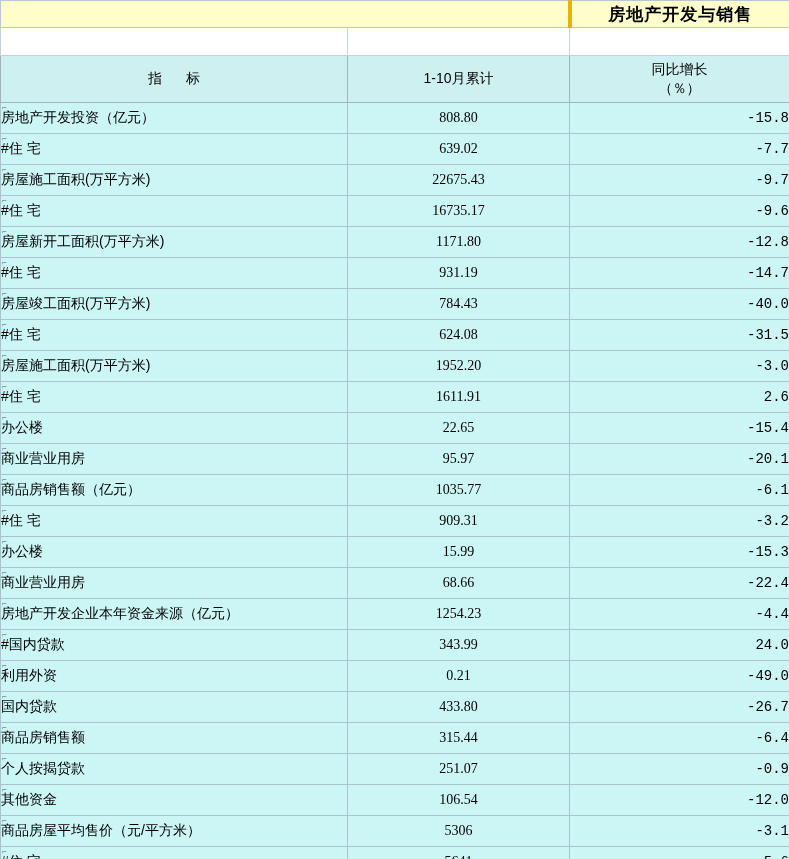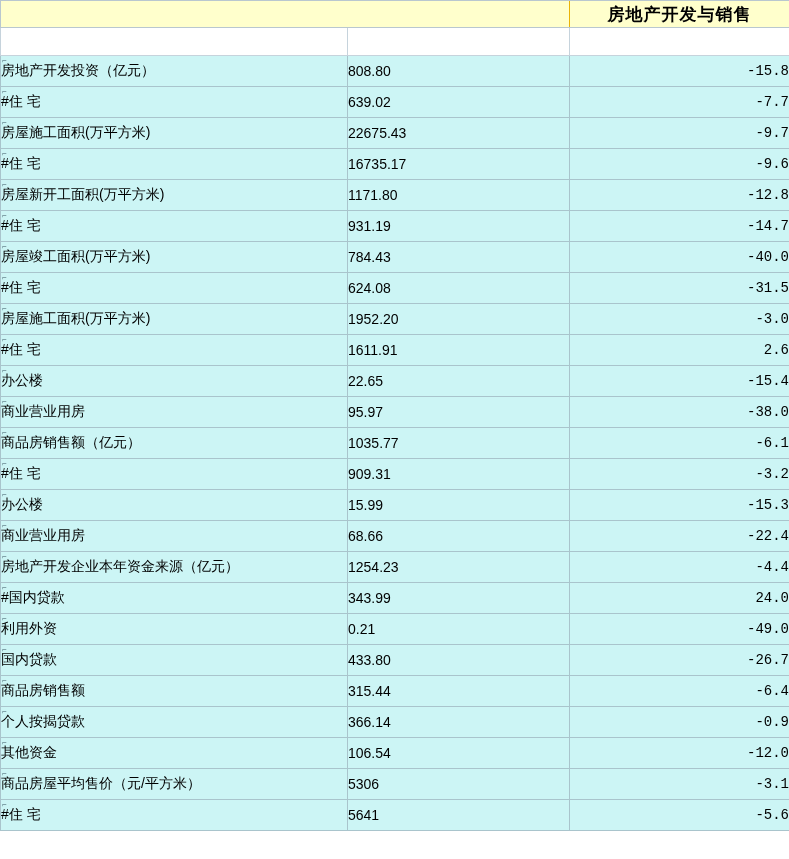--- a/index.html
+++ b/index.html
@@ -39,21 +39,21 @@
     background: #ffffcc;
     border: 1px solid #b9c7cf;
   }
   tr.title-row td.title-cell {
     background: #ffffcc;
     text-align: center;
     font-weight: bold;
     font-size: 17px;
     letter-spacing: 1px;
     color: #000000;
-    border-left: 1px solid #eab308;
+    border-left: 4px solid #eab308;
   }
   tr.title-row td.blank-left {
     background: #ffffcc;
     border-right: none;
   }
   tr.title-row td.blank-mid {
     background: #ffffcc;
     border-left: none;
     border-right: none;
   }
@@ -100,24 +100,25 @@
     left: 1px;
     top: 1px;
     font-size: 8px;
     color: #6a8a93;
     line-height: 8px;
   }
   .lvl0 { padding-left: 4px; }
   .lvl1 { padding-left: 26px; }
   .lvl2 { padding-left: 40px; }
   td.num {
-    text-align: left;
+    text-align: center;
     padding-right: 36px;
     white-space: nowrap;
     font-size: 14px;
+    font-family: Liberation Serif, serif;
   }
   td.growth {
     text-align: right;
     padding-right: 40px;
     white-space: nowrap;
     font-size: 14px;
     font-family: Liberation Mono, monospace;
   }
 </style>
 </head>
@@ -134,20 +135,30 @@
       <tr class="title-row">
         <td class="blank-left"></td>
         <td class="blank-mid"></td>
         <td class="title-cell">房地产开发与销售</td>
       </tr>
       <tr class="spacer-row">
         <td></td>
         <td></td>
         <td></td>
       </tr>
+      <tr class="head-row">
+        <td class="head-label">指          标</td>
+        <td>1-10月累计</td>
+        <td>
+          <div class="head-two-line">
+            <div>同比增长</div>
+            <div>（％）</div>
+          </div>
+        </td>
+      </tr>
 
       <tr class="data-row">
         <td class="label lvl0"><span class="tick">⌐</span><span>房地产开发投资（亿元）</span></td>
         <td class="num">808.80</td>
         <td class="growth">-15.8</td>
       </tr>
       <tr class="data-row">
         <td class="label lvl1"><span class="tick">⌐</span><span>#住 宅</span></td>
         <td class="num">639.02</td>
         <td class="growth">-7.7</td>
@@ -193,21 +204,21 @@
         <td class="growth">2.6</td>
       </tr>
       <tr class="data-row">
         <td class="label lvl2"><span class="tick">⌐</span><span>办公楼</span></td>
         <td class="num">22.65</td>
         <td class="growth">-15.4</td>
       </tr>
       <tr class="data-row">
         <td class="label lvl2"><span class="tick">⌐</span><span>商业营业用房</span></td>
         <td class="num">95.97</td>
-        <td class="growth">-38.0</td>
+        <td class="growth">-20.1</td>
       </tr>
       <tr class="data-row">
         <td class="label lvl0"><span class="tick">⌐</span><span>商品房销售额（亿元）</span></td>
         <td class="num">1035.77</td>
         <td class="growth">-6.1</td>
       </tr>
       <tr class="data-row">
         <td class="label lvl1"><span class="tick">⌐</span><span>#住 宅</span></td>
         <td class="num">909.31</td>
         <td class="growth">-3.2</td>
@@ -242,21 +253,21 @@
         <td class="num">433.80</td>
         <td class="growth">-26.7</td>
       </tr>
       <tr class="data-row">
         <td class="label lvl2"><span class="tick">⌐</span><span>商品房销售额</span></td>
         <td class="num">315.44</td>
         <td class="growth">-6.4</td>
       </tr>
       <tr class="data-row">
         <td class="label lvl2"><span class="tick">⌐</span><span>个人按揭贷款</span></td>
-        <td class="num">366.14</td>
+        <td class="num">251.07</td>
         <td class="growth">-0.9</td>
       </tr>
       <tr class="data-row">
         <td class="label lvl2"><span class="tick">⌐</span><span>其他资金</span></td>
         <td class="num">106.54</td>
         <td class="growth">-12.0</td>
       </tr>
       <tr class="data-row">
         <td class="label lvl0"><span class="tick">⌐</span><span>商品房屋平均售价（元/平方米）</span></td>
         <td class="num">5306</td>

